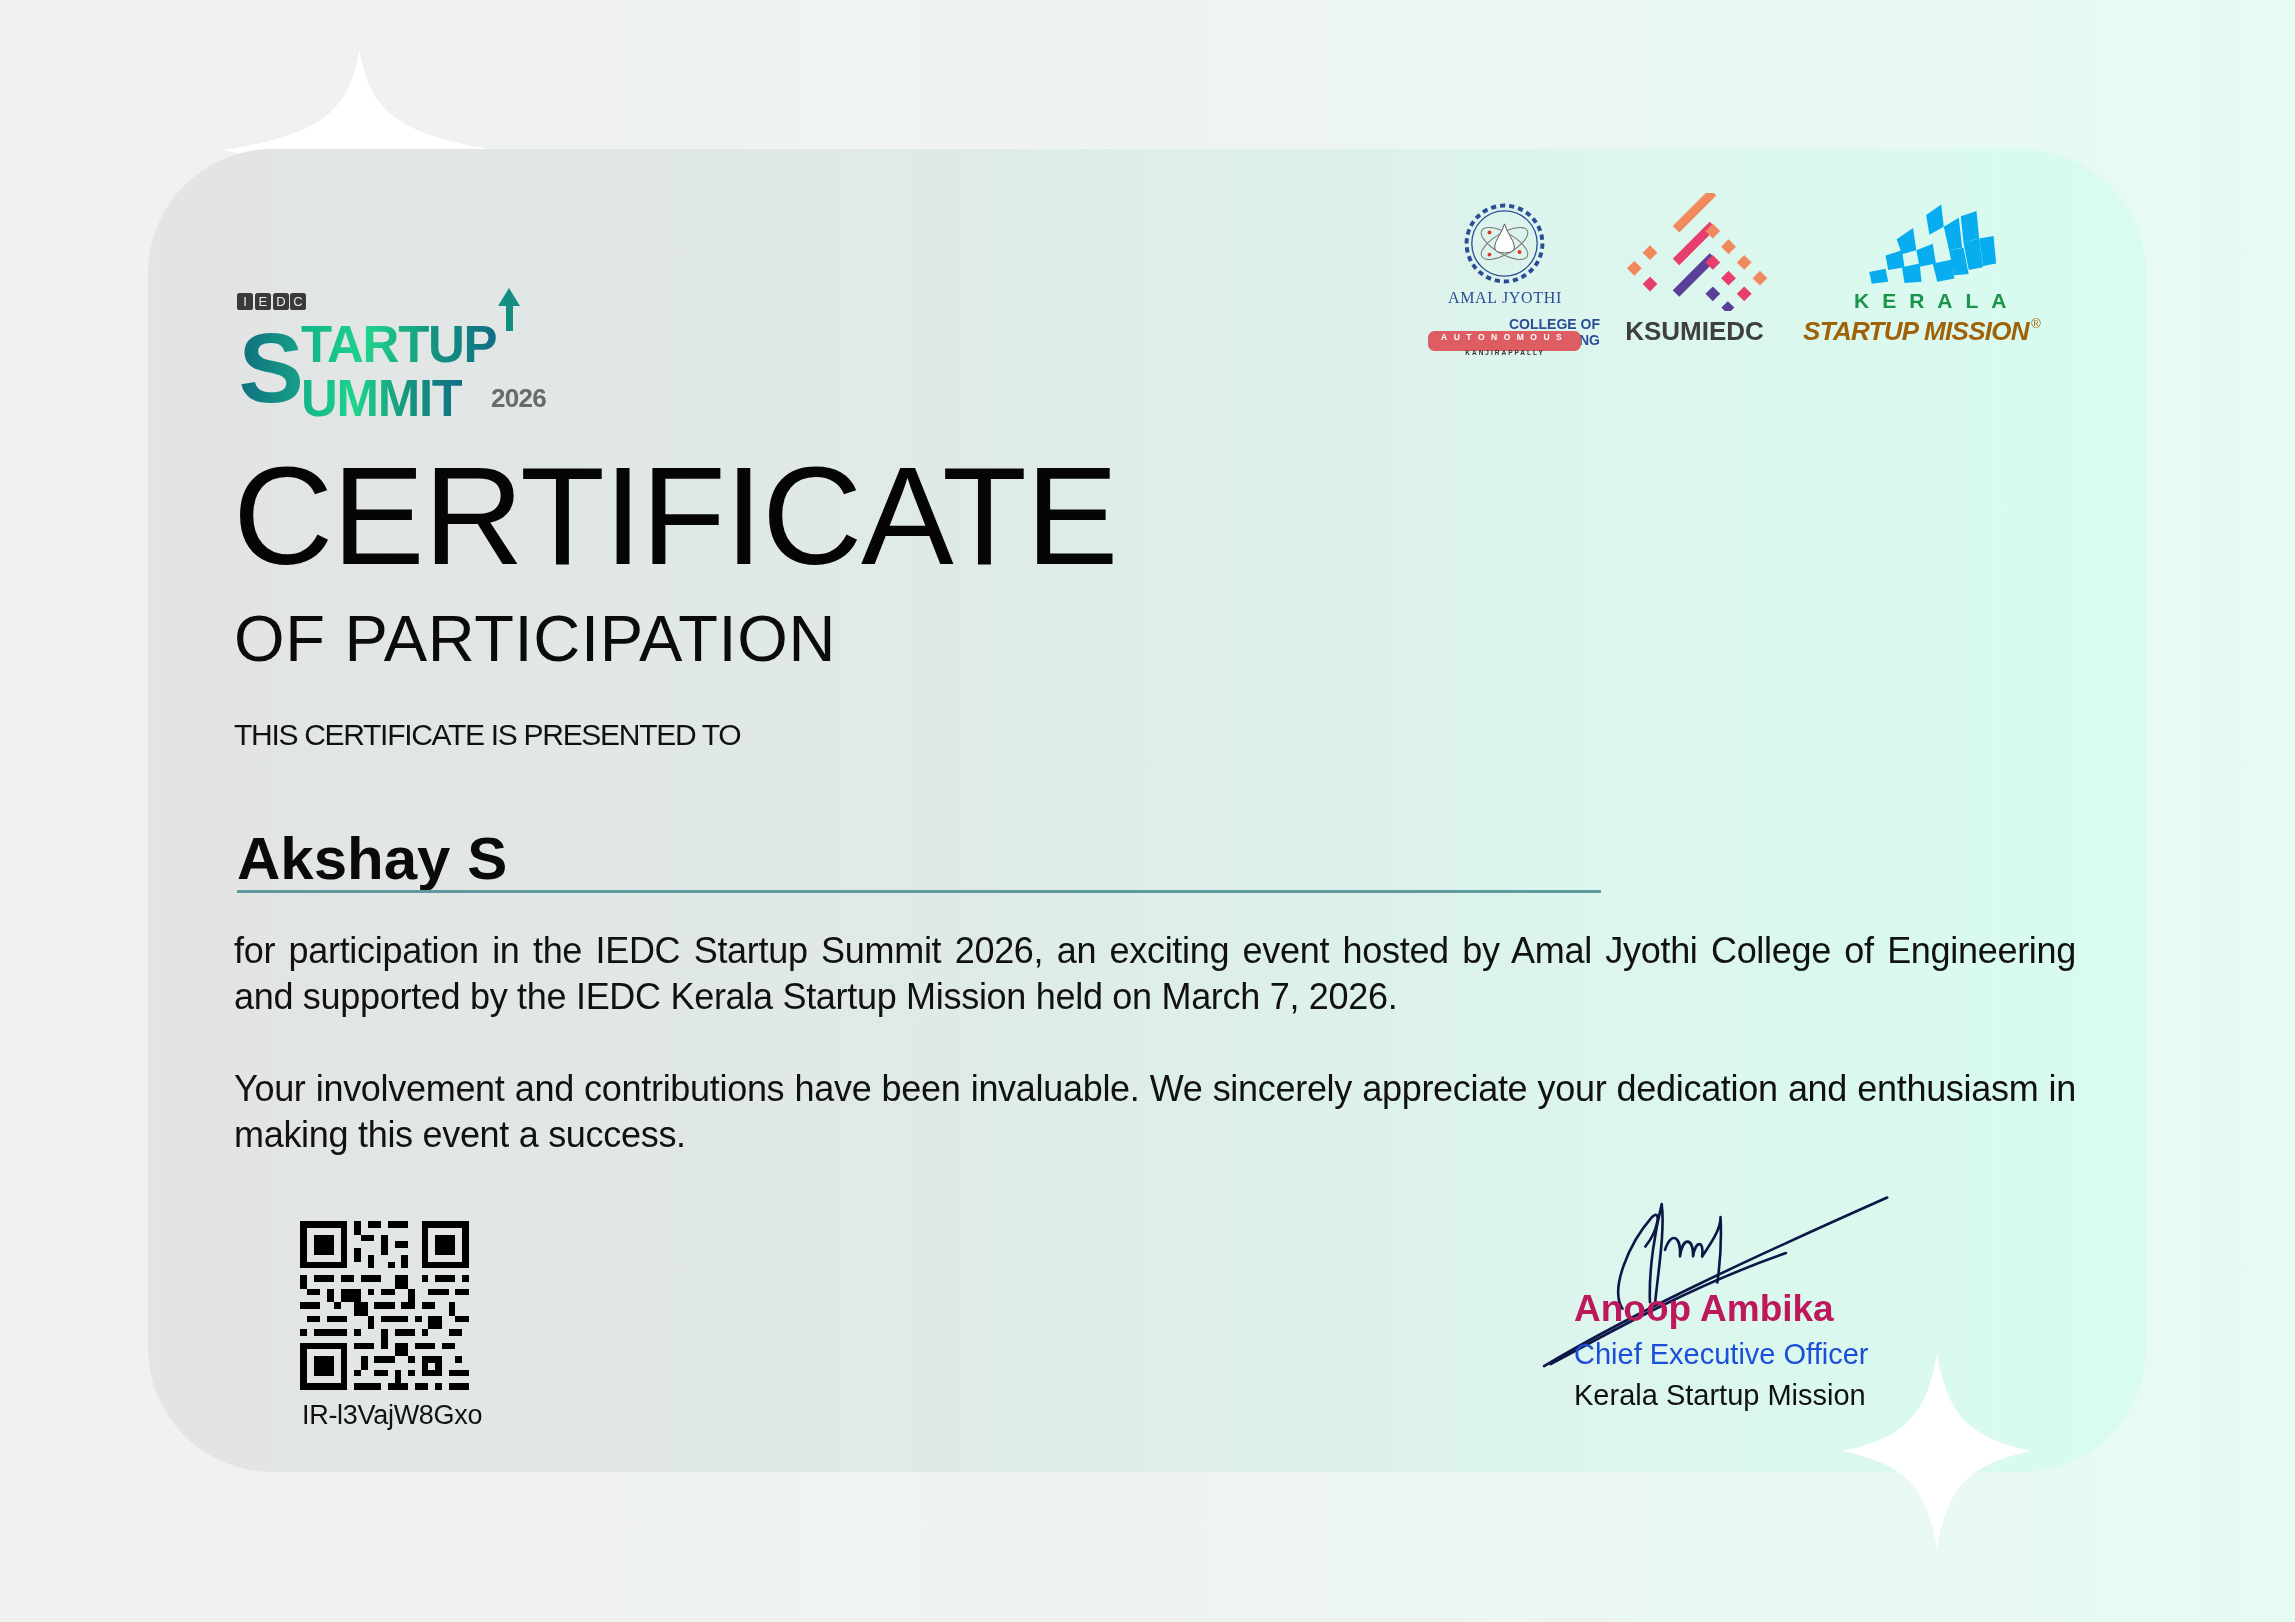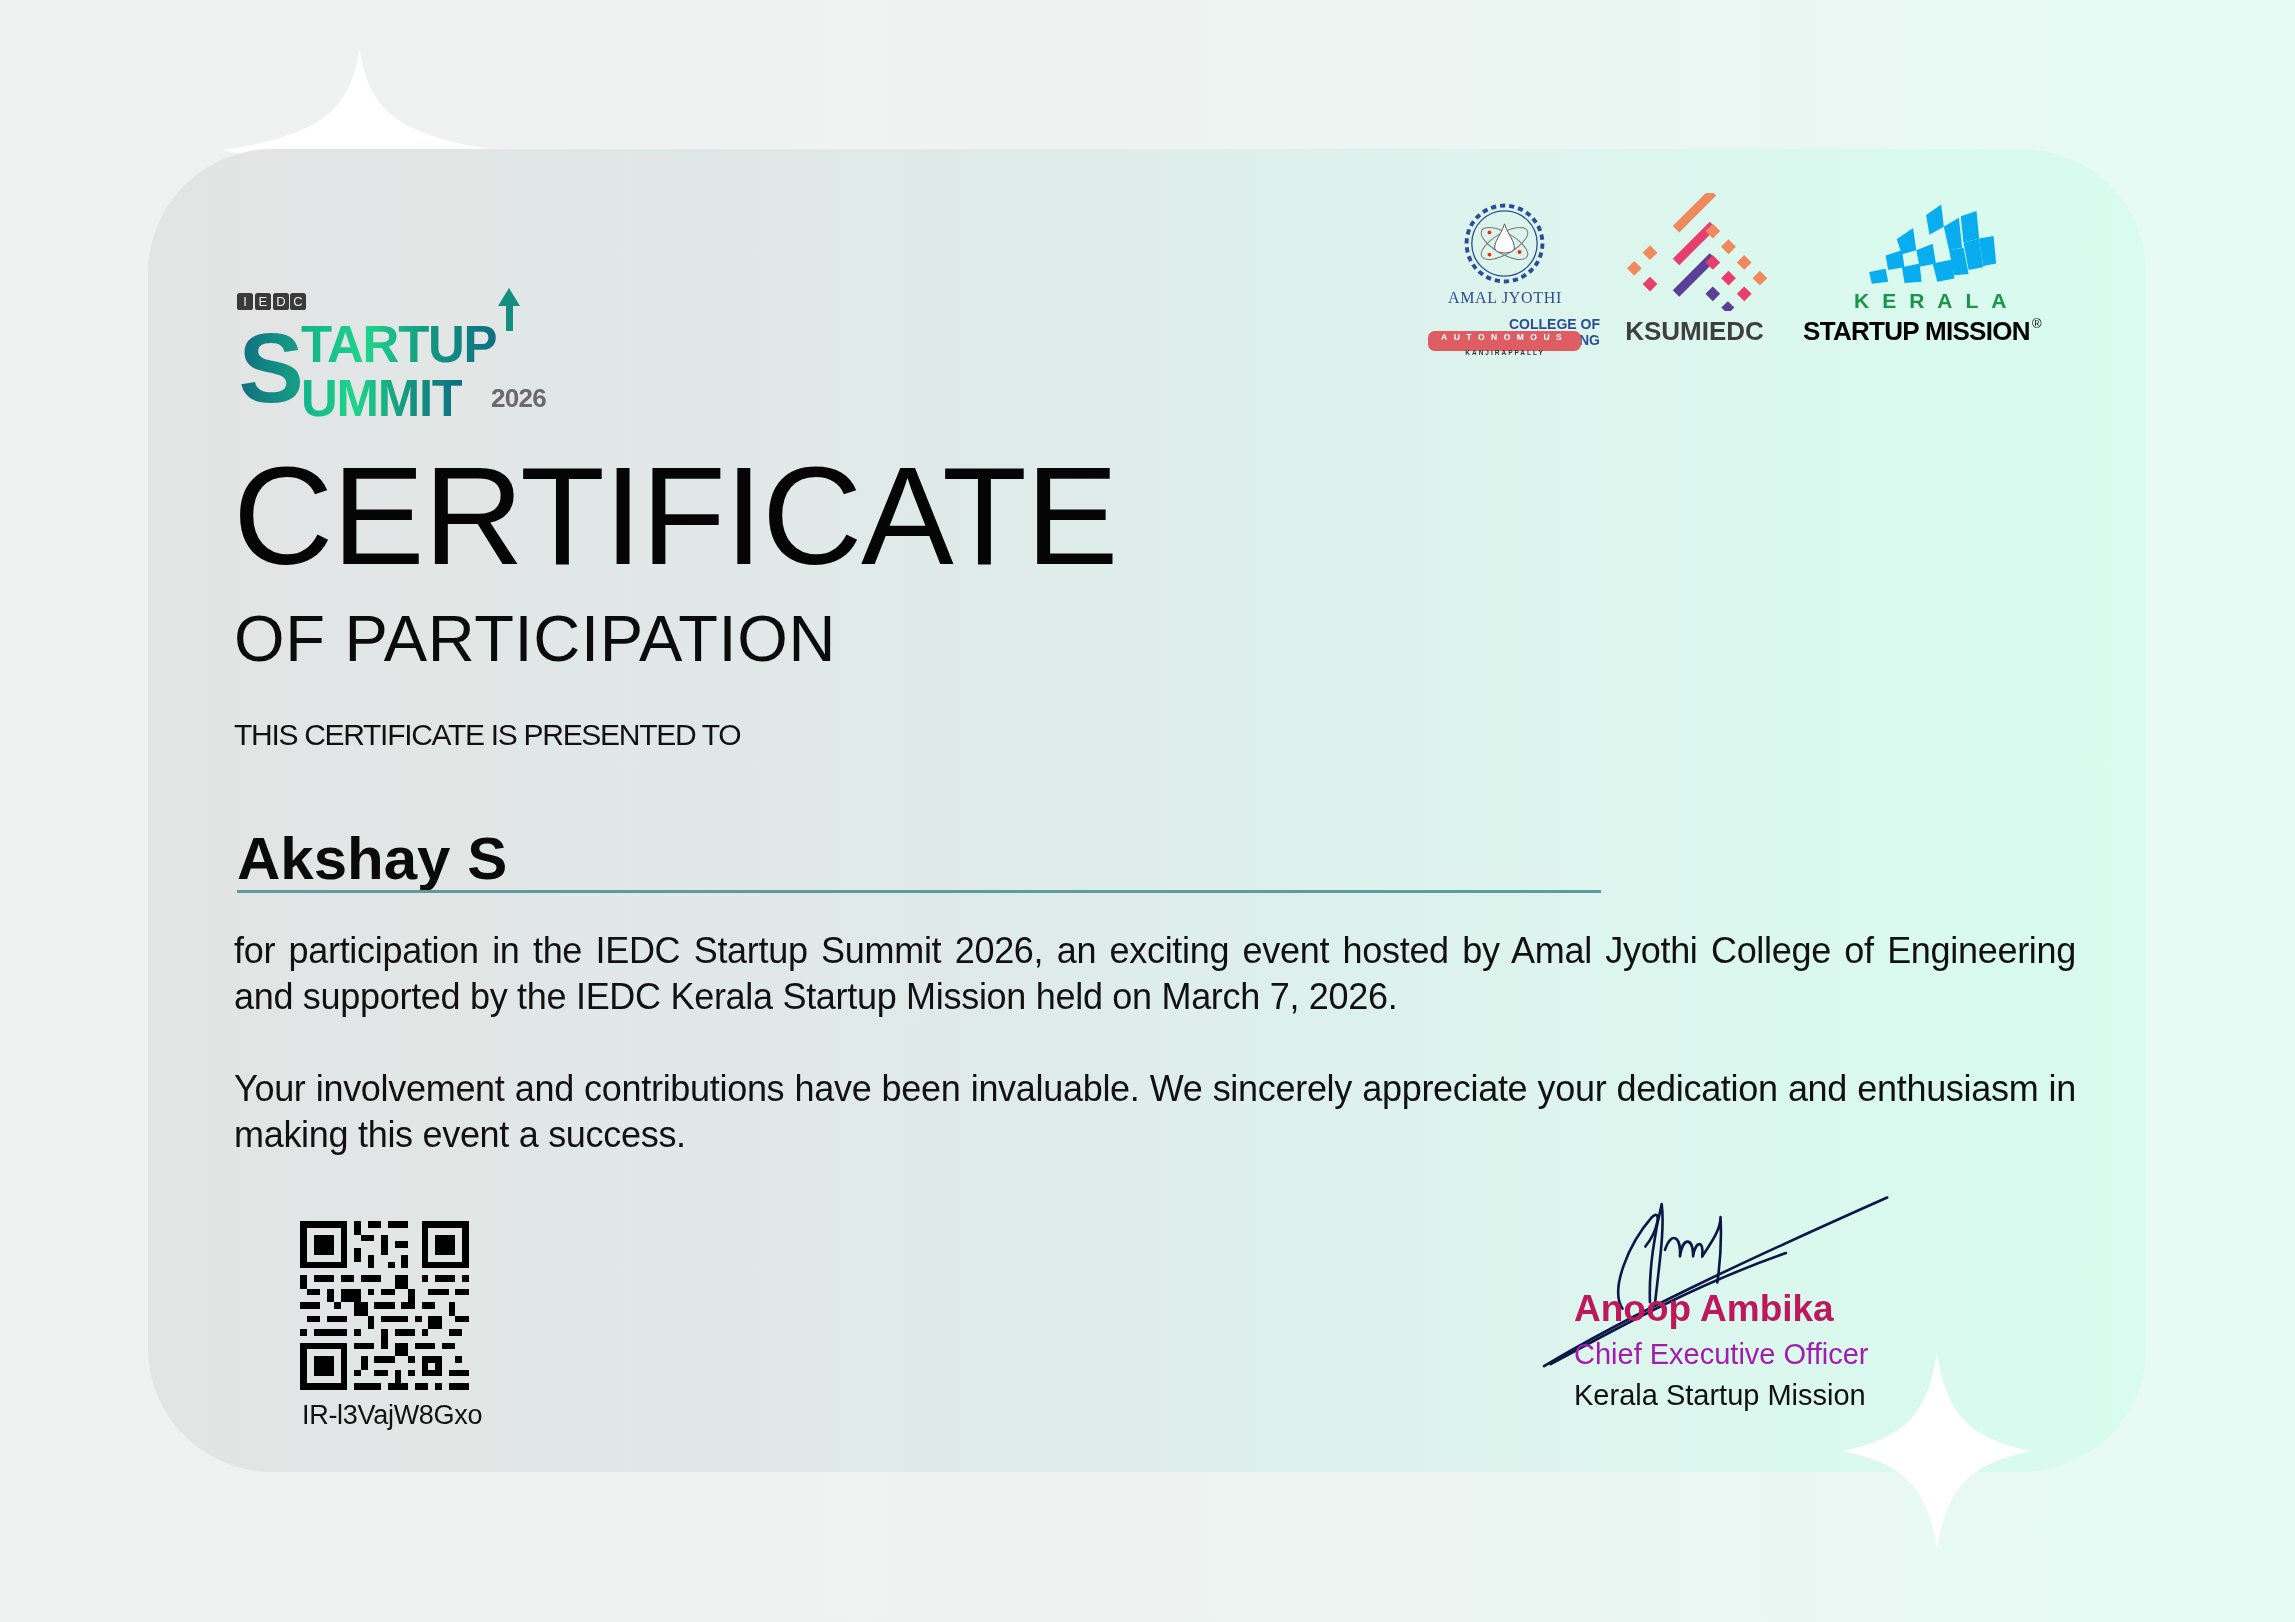--- a/index.html
+++ b/index.html
@@ -35,41 +35,41 @@
   .aj-sub { position:absolute; left:13px; top:120px; width:164px; font-size:14px; font-weight:bold; color:#2b4d96;text-align:right; }
   .aj-auto { position:absolute; left:5.2px; top:135px; width:153px; height:20px; border-radius:6.5px; background:#dd5d63;
     color:#fff; font-size:8.5px; font-weight:bold; letter-spacing:6.5px; line-height:13px; }
   .aj-place { position:absolute; left:0; top:153px; width:164px; font-size:6.5px; font-weight:bold; letter-spacing:2px; color:#333; }
 
   .ksum-logo { position:absolute; left:1616px; top:193px; width:157px; height:157px; }
   .ksum-text { position:absolute; left:0; top:123px; width:157px; text-align:center; font-size:26px; font-weight:bold; color:#3f3f3f; letter-spacing:0px; }
 
   .ksm-logo { position:absolute; left:1792px; top:190px; width:301px; height:164px; }
   .ksm-kerala { position:absolute; left:62px; top:99px; font-size:21px; font-weight:bold; color:#1a9448; letter-spacing:13px; }
-  .ksm-text { position:absolute; left:11px; top:126px; font-size:26px; font-weight:bold; color:#000000; letter-spacing:-0.7px; }
+  .ksm-text { position:absolute; left:11px; top:126px; font-size:26px; font-weight:bold; color:#a16207; letter-spacing:-0.7px;font-style:italic; }
   .ksm-reg { font-size:13px; font-weight:normal; vertical-align:top; margin-left:2px; }
 
   
   .title { position:absolute; left:233px; top:450px; font-size:139px; font-weight:normal; letter-spacing:-1.3px; line-height:131px; color:#050505; }
   .subtitle { position:absolute; left:234px; top:606px; font-size:65px; font-weight:normal; line-height:65px; color:#0b0b0b; letter-spacing:0.7px; }
   .presented { position:absolute; left:234px; top:720px; font-size:30px; line-height:30px; letter-spacing:-1.3px; color:#111; }
 
   .recipient { position:absolute; left:237px; top:826px; font-size:60px; font-weight:bold; line-height:65px; color:#0a0a0a; }
   .name-line { position:absolute; left:237px; top:890px; width:1364px; height:2.6px; background:#5f9aa0; }
 
   .para { position:absolute; left:234px; width:1842px; font-size:36px; line-height:46px; color:#111; text-align:justify; text-align-last:left; letter-spacing:-0.3px; }
   .para1 { top:928px; }
   .para2 { top:1066px; }
 
   .qr { position:absolute; left:300px; top:1221px; width:169px; height:169px; }
   .qr-id { position:absolute; left:302px; top:1400px; font-size:27px; color:#111; letter-spacing:-0.3px; }
 
   .sig-svg { position:absolute; left:1531px; top:1191px; width:366px; height:183px; }
   .sig-name { position:absolute; left:1574px; top:1289px; font-size:37px; font-weight:bold; color:#be185d; line-height:39px; }
-  .sig-role { position:absolute; left:1574px; top:1338px; font-size:29px; color:#a21caf; line-height:33px; }
+  .sig-role { position:absolute; left:1574px; top:1338px; font-size:29px; color:#1d4ed8; line-height:33px; }
   .sig-org  { position:absolute; left:1574px; top:1379px; font-size:29px; color:#111; line-height:33px; }
 </style>
 </head>
 <body>
 
 <svg class="star" style="left:222px; top:49px; width:275px; height:196px;" viewBox="0 0 420 300">
   <path d="M210 0 C 225 90, 260 130, 420 155 C 260 180, 225 215, 210 300 C 195 215, 160 180, 0 155 C 160 130, 195 90, 210 0 Z" fill="#ffffff"></path>
 </svg>
 
 <div class="card"></div>

